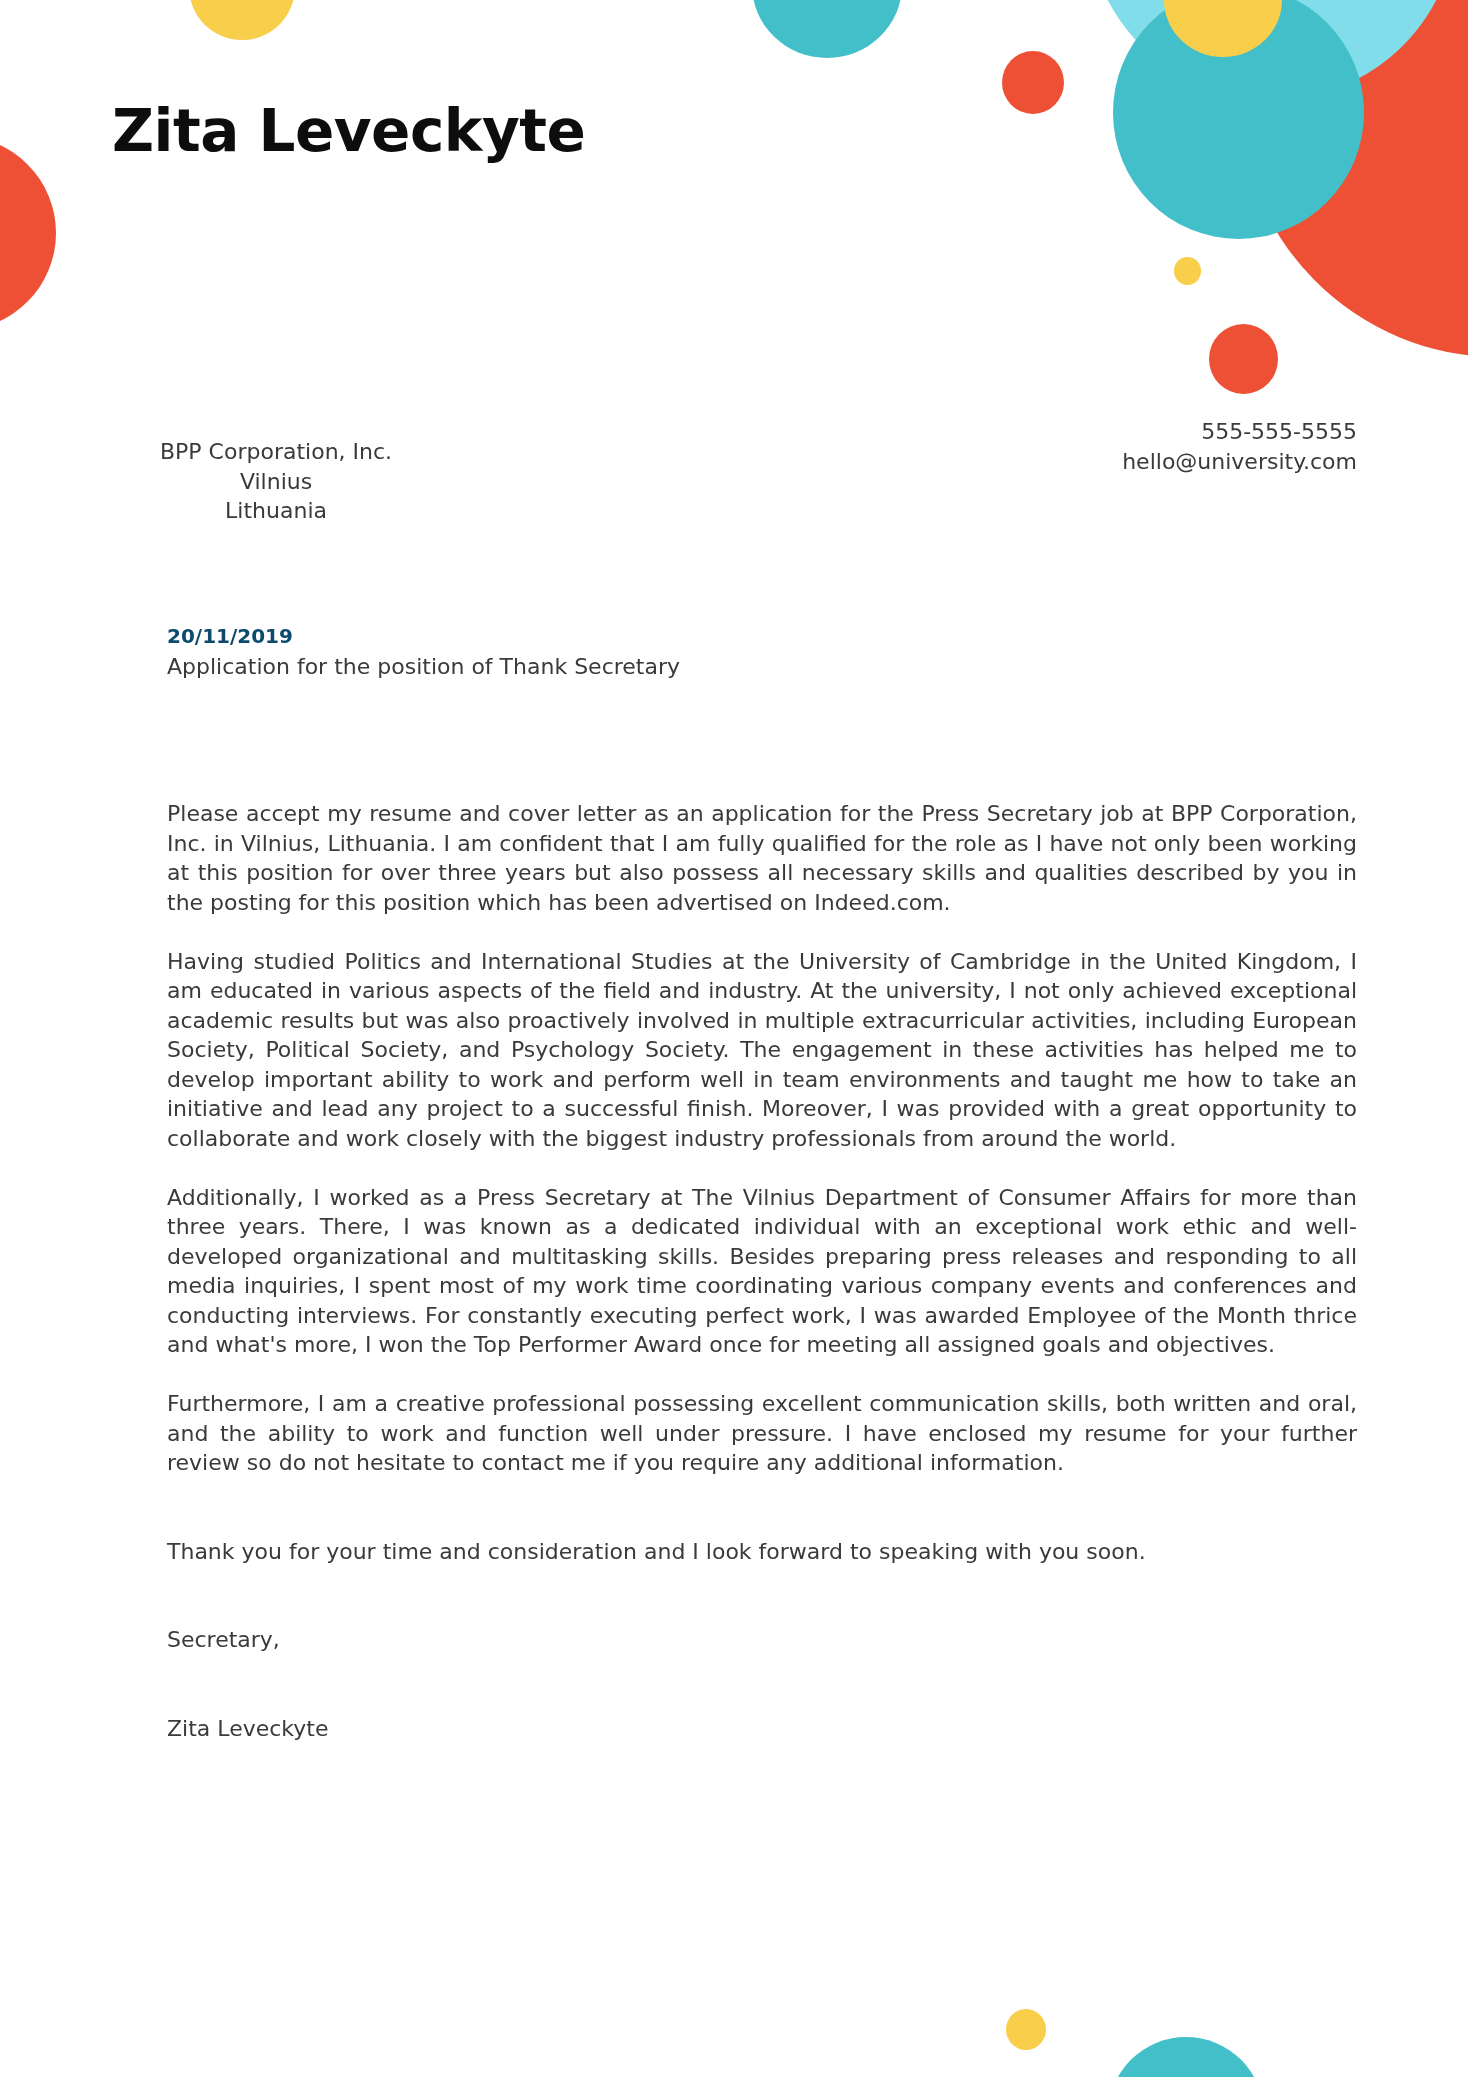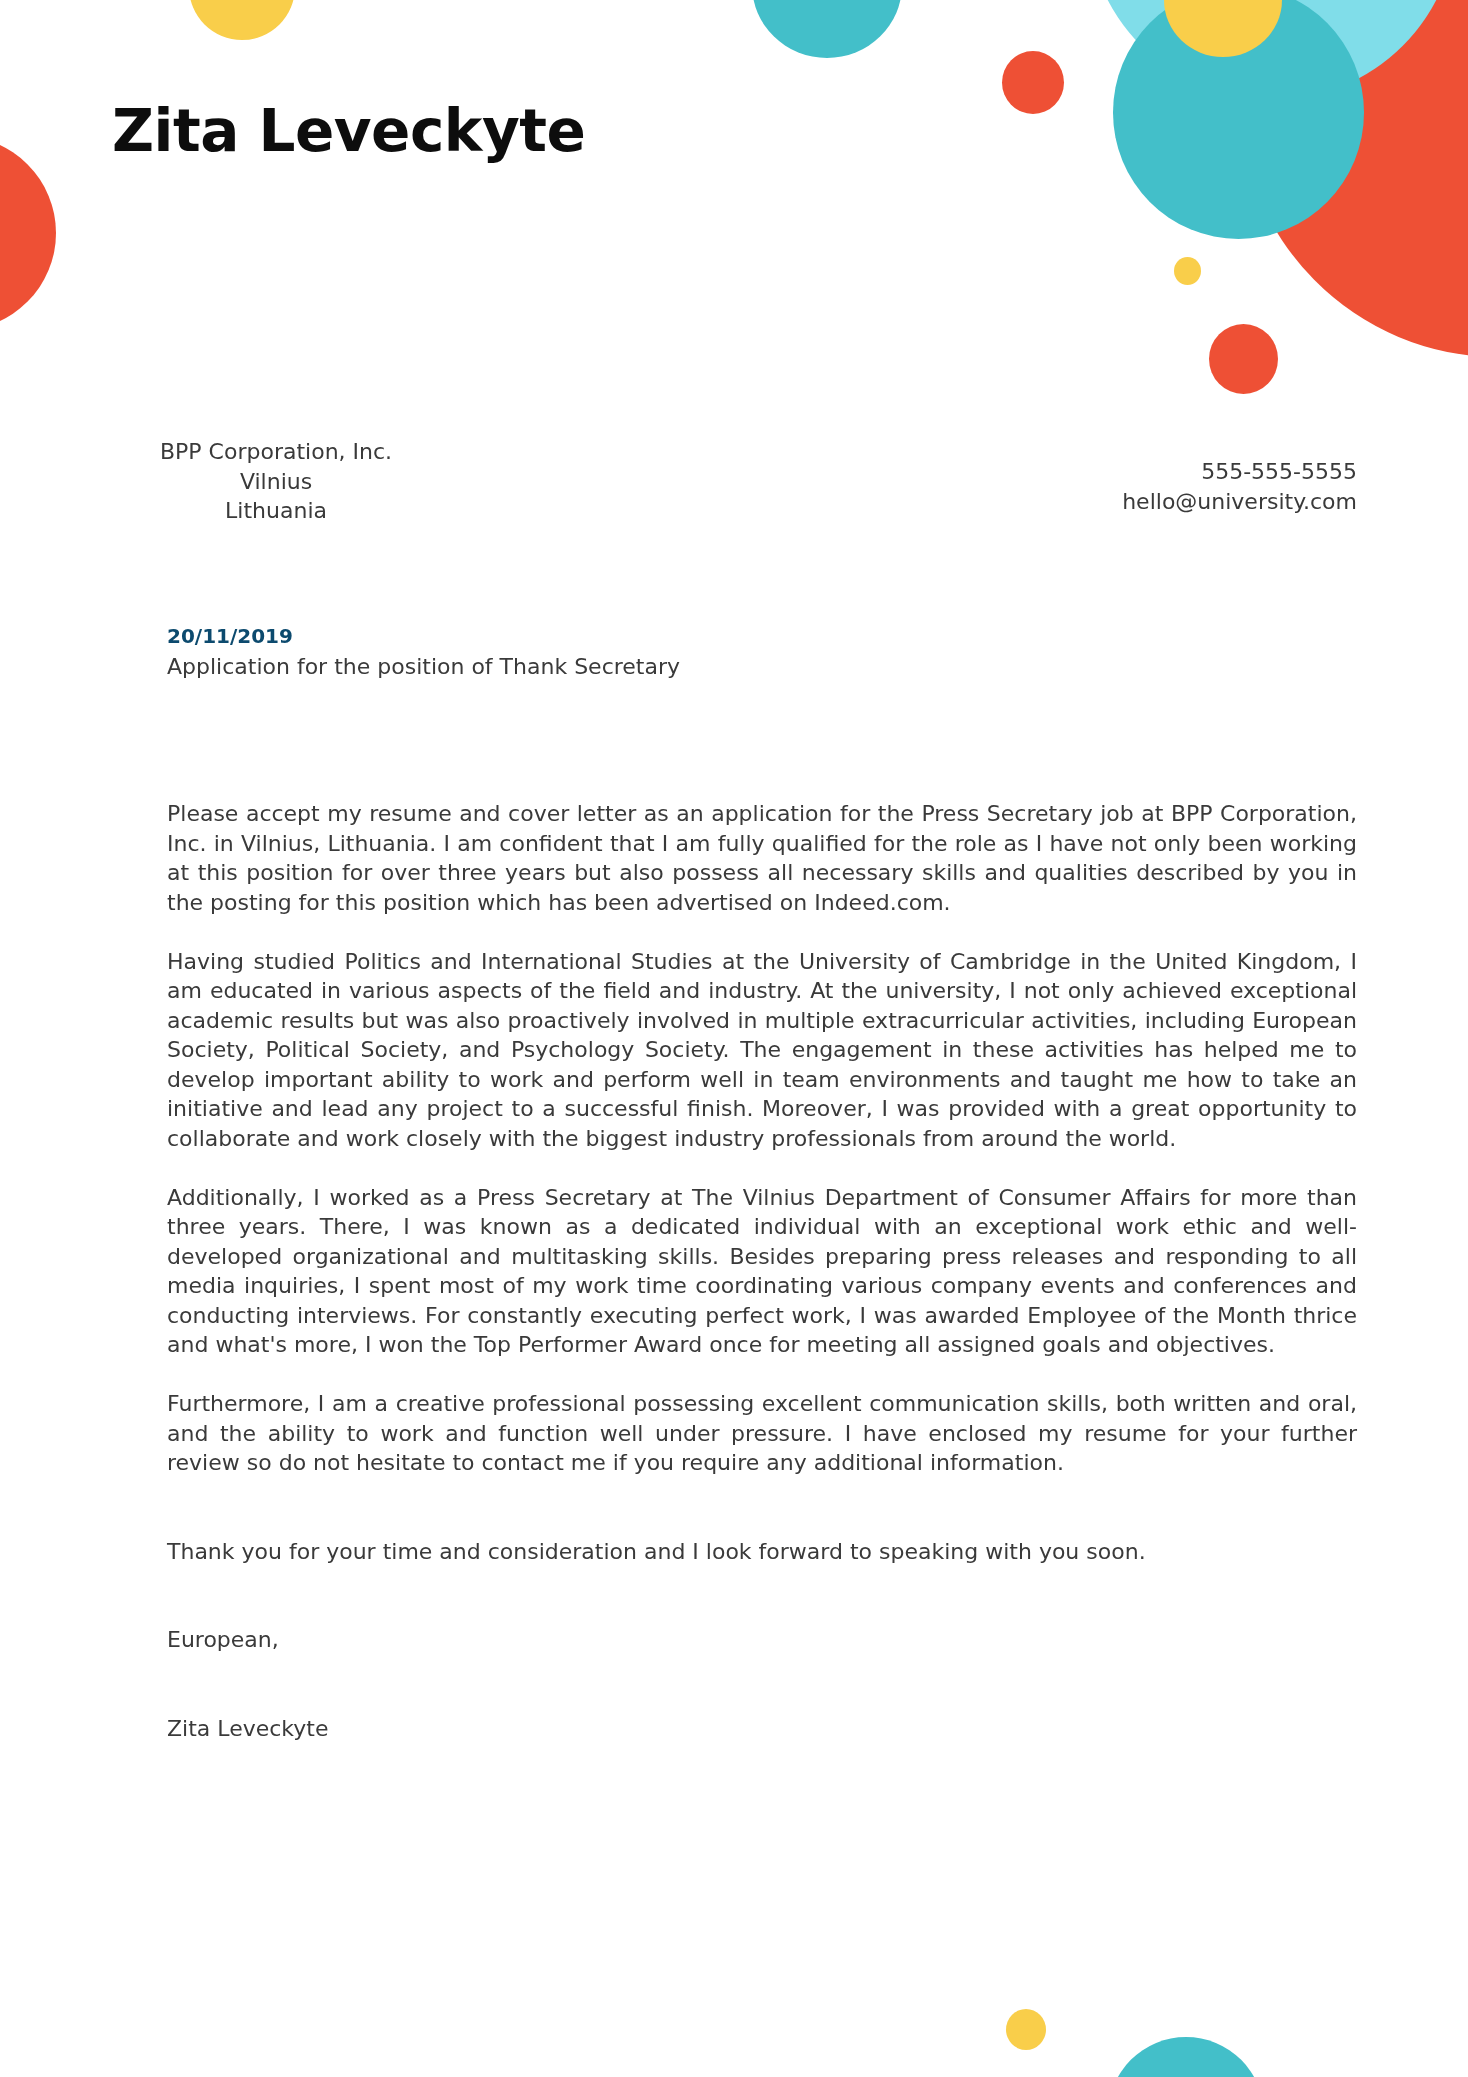--- a/index.html
+++ b/index.html
@@ -10,21 +10,21 @@
     color: #3a3a3a;
   }
   .deco { position: absolute; border-radius: 50%; }
   .name {
     position: absolute; left: 112px; top: 96px; margin: 0;
     font-family: "DejaVu Sans", sans-serif; font-weight: bold;
     font-size: 58px; color: #0d0d0d; letter-spacing: -0.5px; line-height: 70px;
   }
   .block { position: absolute; font-size: 22px; line-height: 29.5px; }
   .recipient { left: 160px; top: 437px; text-align: center; }
-  .contact { right: 111px; top: 457px; text-align: right; }
+  .contact { right: 111px; top: 417px; text-align: right; }
   .meta { left: 167px; top: 622px; }
   .date { font-weight: bold; font-size: 20px; color: #0c4a6e; }
   .body-text { left: 167px; top: 799px; width: 1190px; }
   .body-text p { margin: 0 0 29.5px 0; text-align: justify; }
   .body-text .gap-lg { margin-bottom: 59px; }
   .line { display: block; }
 </style>
 </head>
 <body>
 
@@ -59,15 +59,15 @@
   <span class="line date">20/11/2019</span>
   <span class="line">Application for the position of Thank Secretary</span>
 </div>
 
 <div class="block body-text">
   <p>Please accept my resume and cover letter as an application for the Press Secretary job at BPP Corporation, Inc. in Vilnius, Lithuania. I am confident that I am fully qualified for the role as I have not only been working at this position for over three years but also possess all necessary skills and qualities described by you in the posting for this position which has been advertised on Indeed.com.</p>
   <p>Having studied Politics and International Studies at the University of Cambridge in the United Kingdom, I am educated in various aspects of the field and industry. At the university, I not only achieved exceptional academic results but was also proactively involved in multiple extracurricular activities, including European Society, Political Society, and Psychology Society. The engagement in these activities has helped me to develop important ability to work and perform well in team environments and taught me how to take an initiative and lead any project to a successful finish. Moreover, I was provided with a great opportunity to collaborate and work closely with the biggest industry professionals from around the world.</p>
   <p>Additionally, I worked as a Press Secretary at The Vilnius Department of Consumer Affairs for more than three years. There, I was known as a dedicated individual with an exceptional work ethic and well-developed organizational and multitasking skills. Besides preparing press releases and responding to all media inquiries, I spent most of my work time coordinating various company events and conferences and conducting interviews. For constantly executing perfect work, I was awarded Employee of the Month thrice and what's more, I won the Top Performer Award once for meeting all assigned goals and objectives.</p>
   <p class="gap-lg">Furthermore, I am a creative professional possessing excellent communication skills, both written and oral, and the ability to work and function well under pressure. I have enclosed my resume for your further review so do not hesitate to contact me if you require any additional information.</p>
   <p class="gap-lg">Thank you for your time and consideration and I look forward to speaking with you soon.</p>
-  <p class="gap-lg">European,</p>
+  <p class="gap-lg">Secretary,</p>
   <p>Zita Leveckyte</p>
 </div>
 
 </body></html>

